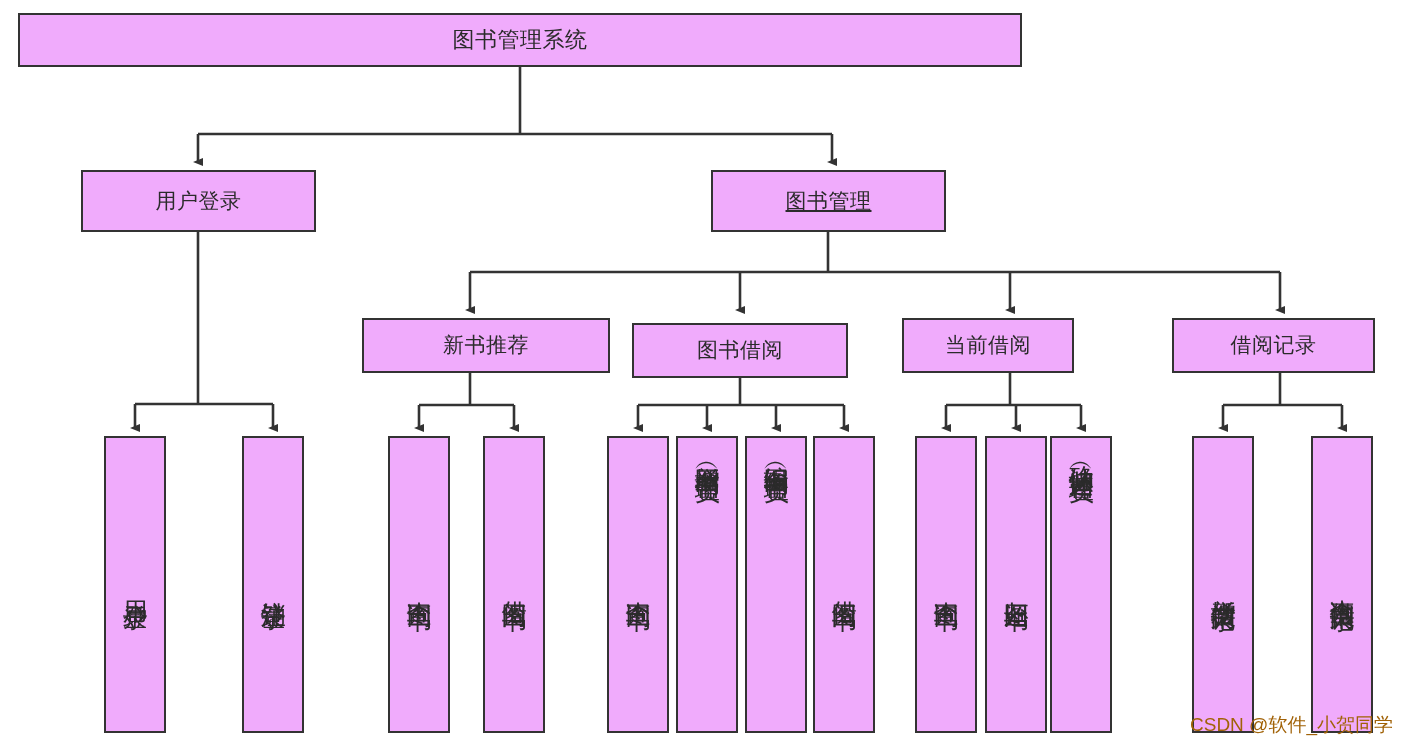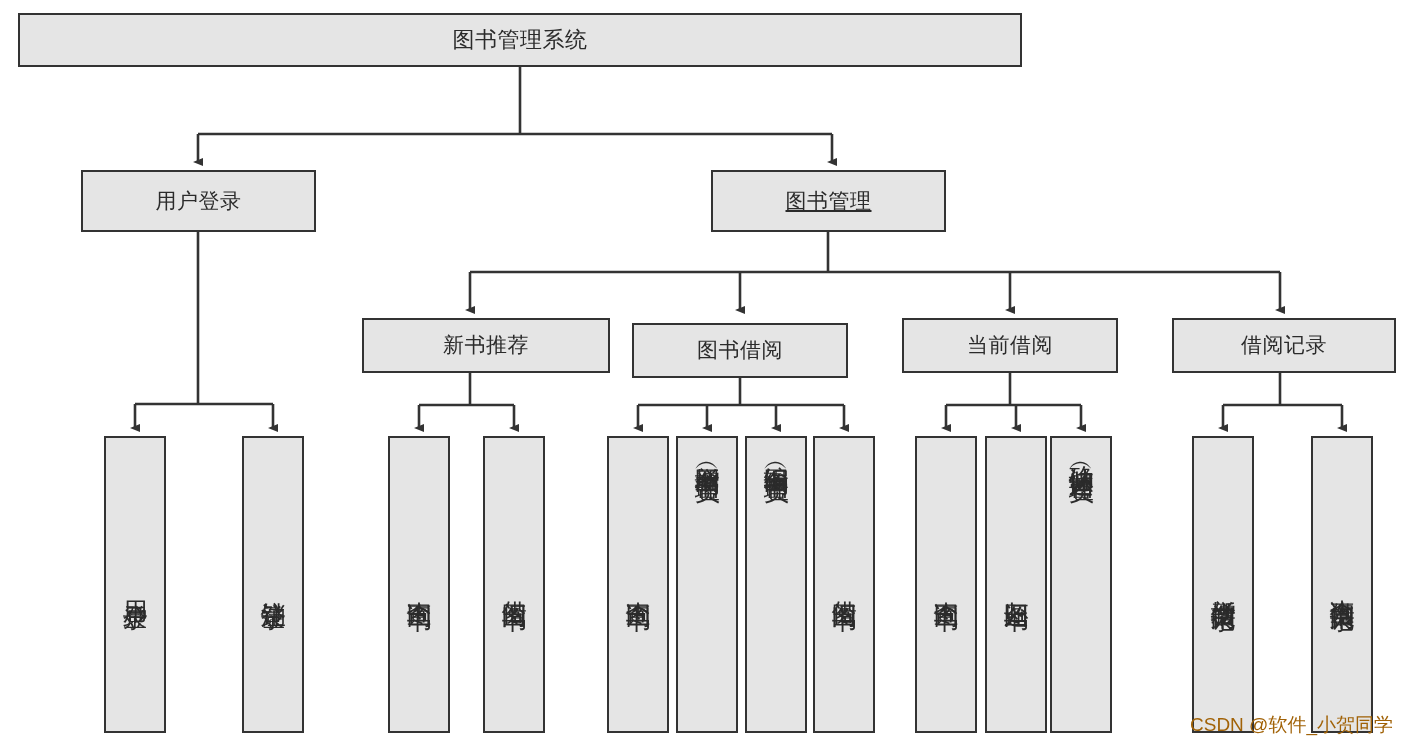--- a/index.html
+++ b/index.html
@@ -22,21 +22,21 @@
     left: 0;
     top: 0;
     width: 1405px;
     height: 747px;
     pointer-events: none;
   }
   .node {
     position: absolute;
     box-sizing: border-box;
     border: 2px solid #333333;
-    background: #e5e5e5;
+    background: #f0abfc;
     display: flex;
     align-items: center;
     justify-content: center;
     color: #2b2b2b;
     z-index: 2;
   }
   .node .lbl {
     display: block;
     text-align: center;
     line-height: 1.18;
@@ -141,24 +141,24 @@
   <div class="node horiz" style="left:711px; top:170px; width:235px; height:62px;text-decoration:underline;">
     <span class="lbl">图书管理</span>
   </div>
 
   <div class="node horiz" style="left:362px; top:318px; width:248px; height:55px;">
     <span class="lbl">新书推荐</span>
   </div>
   <div class="node horiz" style="left:632px; top:323px; width:216px; height:55px;">
     <span class="lbl">图书借阅</span>
   </div>
-  <div class="node horiz" style="left:902px; top:318px; width:216px; height:55px;">
+  <div class="node horiz" style="left:902px; top:318px; width:172px; height:55px;">
     <span class="lbl">当前借阅</span>
   </div>
-  <div class="node horiz" style="left:1172px; top:318px; width:224px; height:55px;">
+  <div class="node horiz" style="left:1172px; top:318px; width:203px; height:55px;">
     <span class="lbl">借阅记录</span>
   </div>
 
   <div class="node vert midcenter" style="left:104px; top:436px; width:62px; height:297px;">
     <span class="lbl">用户登录</span>
   </div>
   <div class="node vert midcenter" style="left:242px; top:436px; width:62px; height:297px;">
     <span class="lbl">注销登录</span>
   </div>
 

